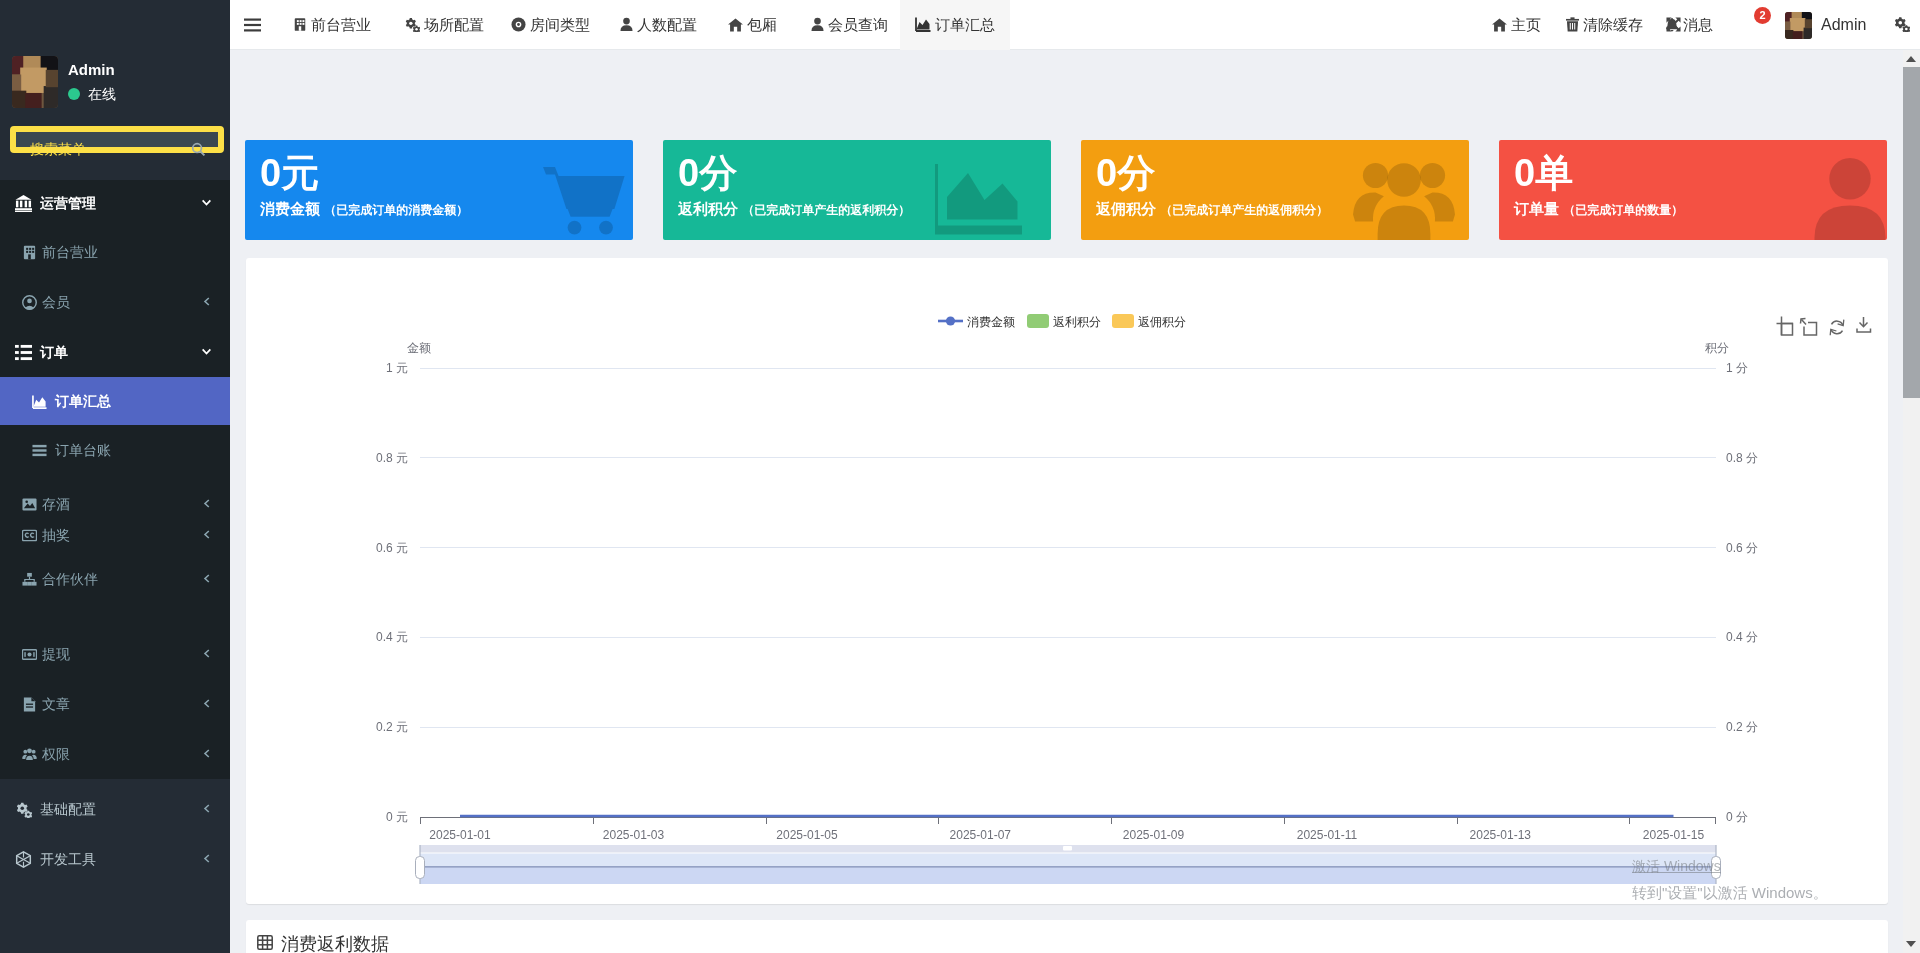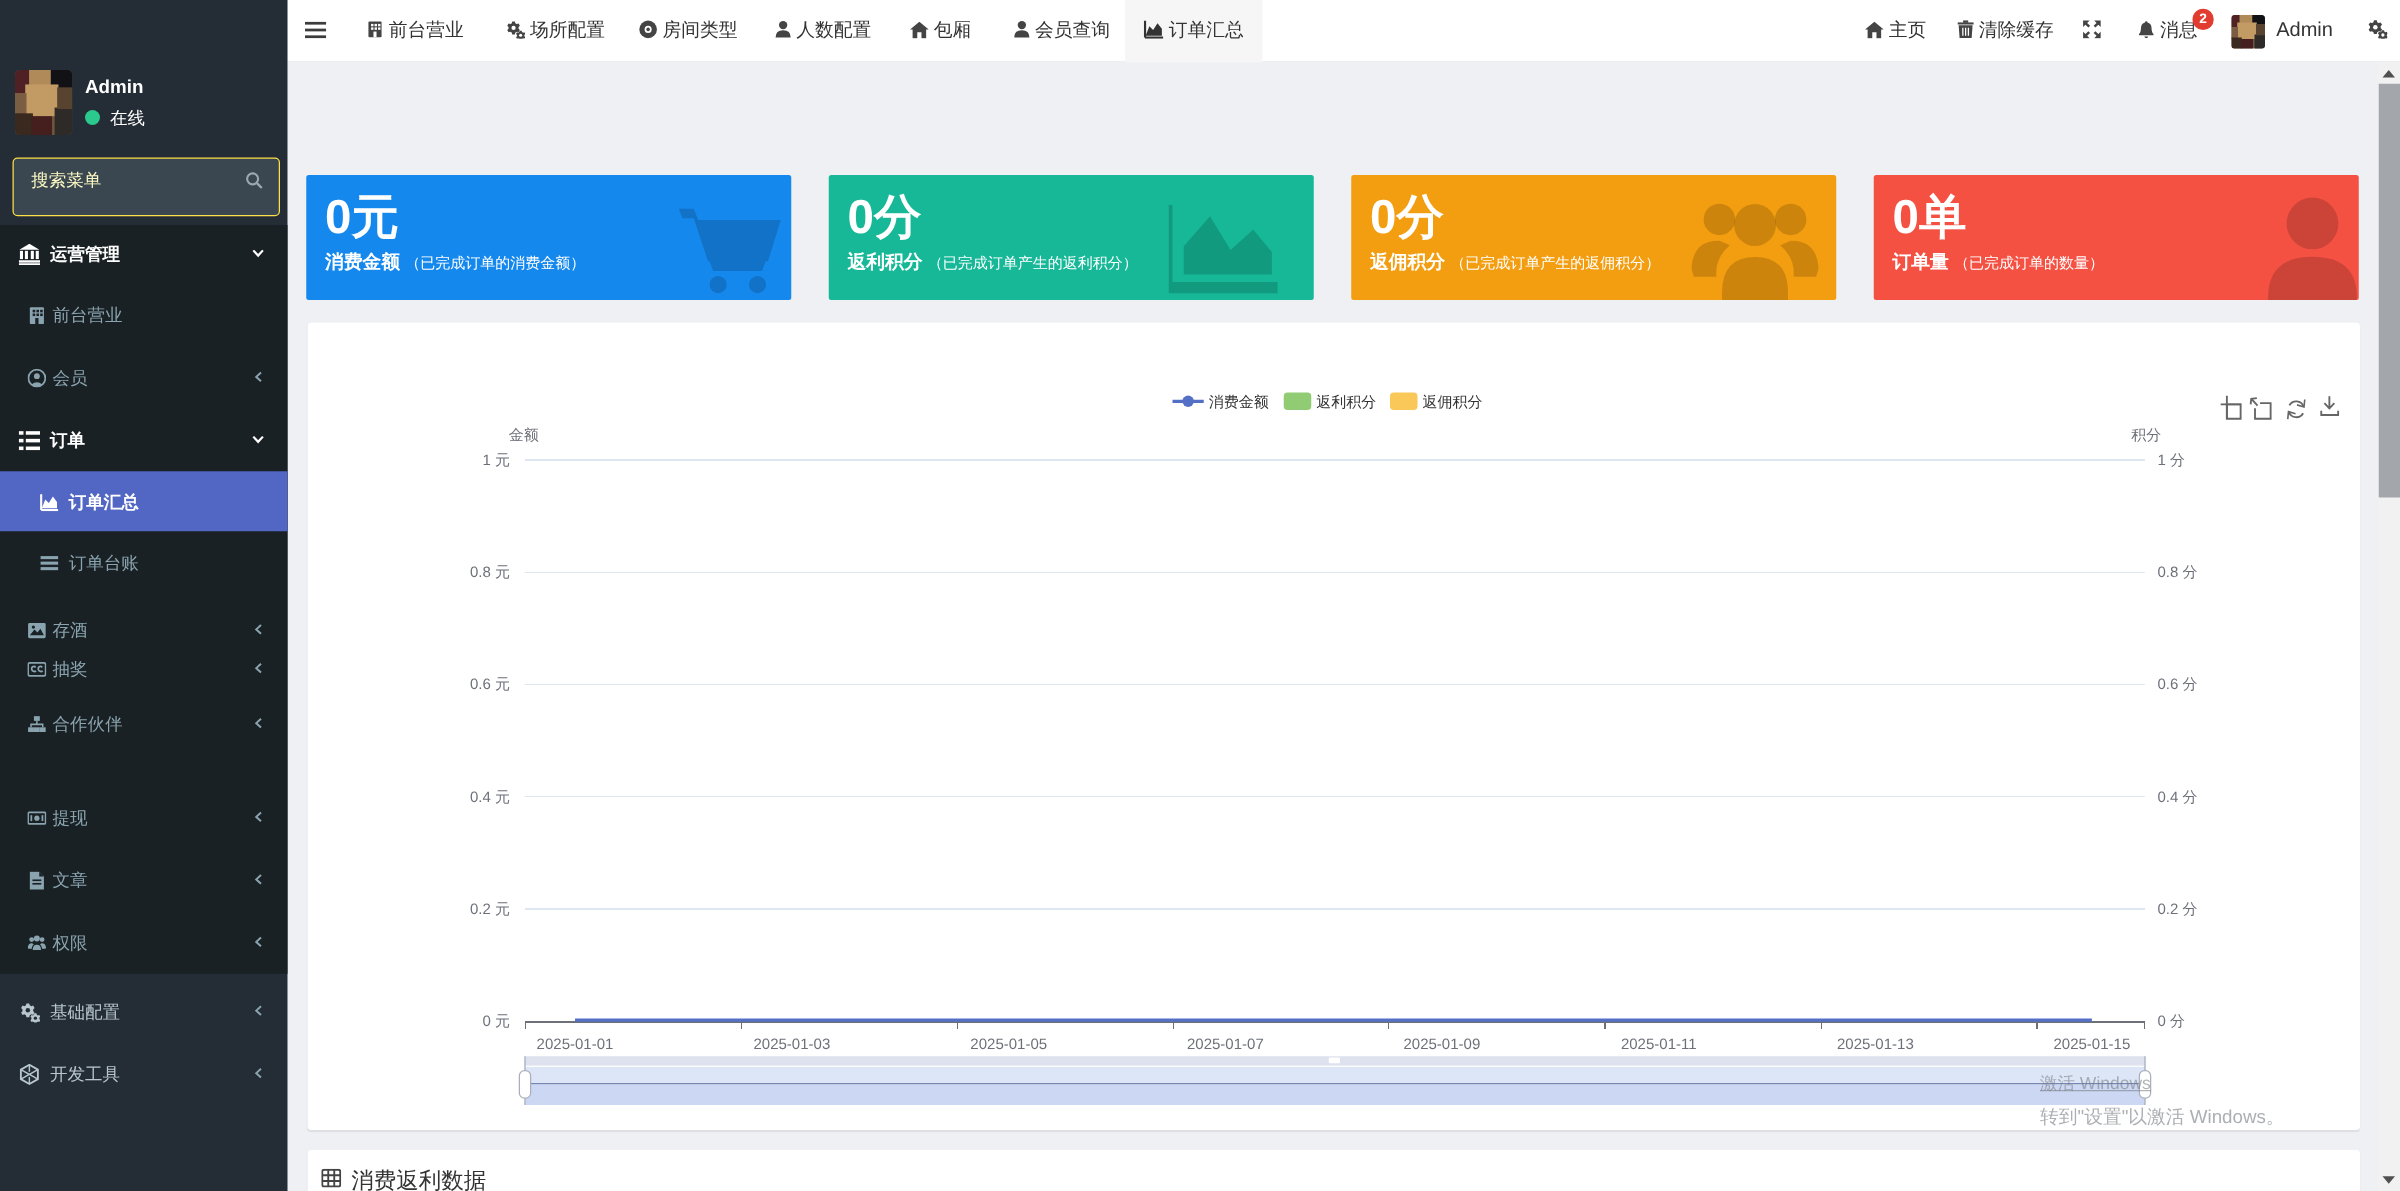--- a/index.html
+++ b/index.html
@@ -4,21 +4,21 @@
 <style>
 * { margin:0; padding:0; box-sizing:border-box; }
 html,body { width:1920px; height:953px; overflow:hidden; font-family:"Liberation Sans",sans-serif; background:#eef0f4; }
 #sidebar { position:absolute; left:0; top:0; width:230px; height:953px; background:#242c35; z-index:5; }
 #logo { position:absolute; left:0; top:0; width:230px; height:50px; background:#222a32; color:#fff; font-size:21px; text-align:center; line-height:50px; }
 #userpanel { position:absolute; left:0; top:50px; width:230px; height:75px; }
 #avatar1 { position:absolute; left:12px; top:6px; width:46px; height:52px; border-radius:4px; overflow:hidden; }
 #uname { position:absolute; left:68px; top:11px; color:#fff; font-size:15px; font-weight:bold; }
 #ustat { position:absolute; left:68px; top:36px; color:#fff; font-size:14px; }
 #ustat .dot { display:inline-block; width:12px; height:12px; border-radius:50%; background:#2bc98e; margin-right:8px; vertical-align:-1px; }
-#sidesearch { position:absolute; left:10px; top:126px; width:214px; height:47px; background:#3a4750; border:1px solid #fde047; border-radius:4px; color:#fef9c3; font-size:14px; line-height:34px; padding-left:14px; }
+#sidesearch { position:absolute; left:10px; top:126px; width:214px; height:27px; background:#3a4750; border:6px solid #fde047; border-radius:4px; color:#fde047; font-size:14px; line-height:34px; padding-left:14px; }
 #sidesearch svg { position:absolute; right:12px; top:10px; }
 #expanded { position:absolute; left:0; top:180px; width:230px; height:599px; background:#1a2125; }
 .mi { position:absolute; left:0; width:230px; color:#b8c7ce; font-size:14px; }
 .mi .ic { position:absolute; left:15px; top:50%; margin-top:-8px; width:17px; height:17px; }
 .mi .tx { position:absolute; left:40px; top:50%; margin-top:-9px; height:18px; line-height:18px; }
 .mi .ar { position:absolute; right:18px; top:50%; margin-top:-7px; font-size:13px; color:#8aa4af; }
 .sub .ic { left:22px; width:15px; height:15px; margin-top:-7px; }
 .sub .tx { left:42px; font-size:14px; }
 .sub2 .ic { left:32px; }
 .sub2 .tx { left:55px; }
@@ -32,21 +32,21 @@
 #content { position:absolute; left:230px; top:50px; width:1673px; height:903px; }
 .panel { position:absolute; background:#fff; border-radius:3px; box-shadow:0 1px 1px rgba(0,0,0,0.08); }
 #searchpanel { left:16px; top:14px; width:1642px; height:61px; }
 #searchpanel .lbl { position:absolute; left:16px; top:22px; font-size:15px; font-weight:bold; color:#333; }
 #addon { position:absolute; left:91px; top:17px; width:35px; height:34px; background:#fff; border:1px solid #d2d6de; border-right:none; text-align:center; line-height:34px; }
 #dateinput { position:absolute; left:126px; top:17px; width:200px; height:34px; border:1px solid #d2d6de; font-size:14px; color:#555; line-height:32px; padding-left:12px; background:#fff; }
 #searchbtn { position:absolute; left:330px; top:14px; width:52px; height:35px; background:#434e6e; border-radius:4px; color:#fff; font-size:14px; text-align:center; line-height:35px; }
 .card { position:absolute; top:90px; width:388px; height:100px; border-radius:2px; color:#fff; overflow:hidden;padding-left:19px; }
 .card .num { position:absolute; left:15px; top:8px; font-size:38px; font-weight:bold; }
 .card .sub { position:absolute; left:15px; top:60px; font-size:15px; font-weight:bold; white-space:nowrap; }
-.card .sub small { font-size:12px; font-weight:normal; }
+.card .sub small { font-size:12px; font-weight:bold; }
 .card svg.bigicon { position:absolute; }
 #chartpanel { left:16px; top:208px; width:1642px; height:646px; }
 .phead { position:absolute; left:0; top:0; width:100%; height:44px; border-bottom:1px solid #ededed; }
 .phead .pt { position:absolute; left:35px; top:12px; font-size:18px; color:#333; }
 .phead svg { position:absolute; left:11px; top:15px; }
 #bottompanel { left:16px; top:870px; width:1642px; height:40px; }
 #watermark1 { position:absolute; left:1632px; top:858px; font-size:14px; color:rgba(115,120,126,0.55); z-index:9;text-decoration:underline; }
 #watermark2 { position:absolute; left:1632px; top:884px; font-size:15px; color:rgba(115,120,126,0.6); z-index:9; }
 #scrollbar { position:absolute; left:1903px; top:50px; width:17px; height:903px; background:#f1f1f1; z-index:10; }
 #sthumb { position:absolute; left:0; top:17px; width:17px; height:331px; background:#a3a7ab; }
@@ -108,21 +108,21 @@
         <rect x="0" y="2" width="14" height="1.8" fill="#444"></rect>
         <rect x="4.8" y="0.3" width="4.4" height="2" fill="#444"></rect>
         <path d="M4.6 6.5 V13.5 M7 6.5 V13.5 M9.4 6.5 V13.5" stroke="#fff" stroke-width="1.1"></path>
       </svg>清除缓存</div>
   <div class="ntab" style="left:1436px;"><svg width="15" height="15" viewBox="0 0 16 16">
         <path d="M0.5 0.5 H6 L4 2.5 L6.5 5 L5 6.5 L2.5 4 L0.5 6 Z" fill="#444"></path>
         <path d="M15.5 0.5 H10 L12 2.5 L9.5 5 L11 6.5 L13.5 4 L15.5 6 Z" fill="#444"></path>
         <path d="M0.5 15.5 H6 L4 13.5 L6.5 11 L5 9.5 L2.5 12 L0.5 10 Z" fill="#444"></path>
         <path d="M15.5 15.5 H10 L12 13.5 L9.5 11 L11 9.5 L13.5 12 L15.5 10 Z" fill="#444"></path>
       </svg></div>
-  <div class="ntab" style="left:1480px;"><svg width="14" height="15" viewBox="0 0 15 16">
+  <div class="ntab" style="left:1435px;"><svg width="14" height="15" viewBox="0 0 15 16">
         <path d="M7.5 1 Q8.6 1 8.6 2 Q11.8 2.8 12 6.5 Q12.2 10.5 13.5 11.8 Q14.2 12.6 13.5 13 H1.5 Q0.8 12.6 1.5 11.8 Q2.8 10.5 3 6.5 Q3.2 2.8 6.4 2 Q6.4 1 7.5 1 Z" fill="#444"></path>
         <path d="M5.8 14 Q6.2 15.5 7.5 15.5 Q8.8 15.5 9.2 14 Z" fill="#444"></path>
       </svg>消息</div>
   <div style="position:absolute;left:1524px;top:7px;width:17px;height:17px;border-radius:50%;background:#e23c31;color:#fff;font-size:11px;font-weight:bold;text-align:center;line-height:17px;">2</div>
   <div style="position:absolute;left:1555px;top:12px;width:27px;height:27px;border-radius:3px;overflow:hidden;"><svg width="27" height="27" viewBox="0 0 45 45">
         <rect width="45" height="45" fill="#6e573f"></rect>
         <rect x="0" y="0" width="13" height="16" fill="#4f2124"></rect>
         <rect x="27" y="0" width="18" height="14" fill="#121216"></rect>
         <rect x="11" y="0" width="17" height="13" fill="#b08a58"></rect>
         <rect x="8" y="10" width="26" height="22" fill="#c29a64"></rect>

